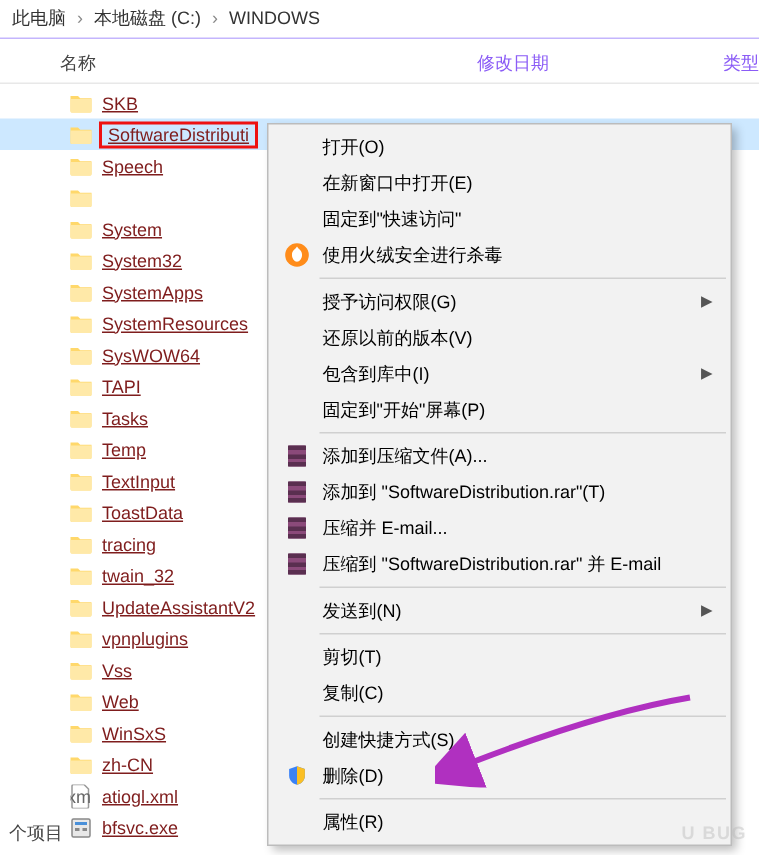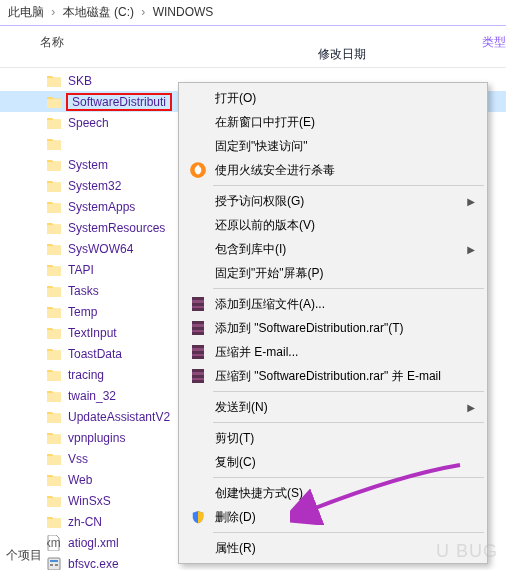--- a/index.html
+++ b/index.html
@@ -1,43 +1,43 @@
 <!DOCTYPE html>
 <html><head>
 <meta charset="utf-8">
 <style>
 * { margin: 0; padding: 0; box-sizing: border-box; font-family: "Microsoft YaHei", "Segoe UI", sans-serif; font-size: 12px; }
 body { background: #fff; width: 506px; height: 570px; overflow: hidden; position: relative; }
 .breadcrumb { padding: 4px 8px; color: #333; border-bottom: 1px solid #c4b5fd; }
 .breadcrumb .sep { margin: 0 4px; color: #888; }
 .columns { display: flex; padding: 8px 0 4px 0; border-bottom: 1px solid #e8e8e8; }
 .col-name { width: 318px; padding-left: 40px; color: #444; }
-.col-date { width: 120px; color: #0f172a; margin-top: 12px; }
+.col-date { width: 120px; color: #8b5cf6; }
 .col-type { flex: 1; color: #8b5cf6; text-align: right; }
 .filelist { padding-top: 2px; }
 .row { display: flex; align-items: center; height: 21px; padding-left: 46px; cursor: default; }
 .row.selected { background: #cde8ff; }
 .row .icon { width: 16px; height: 16px; margin-right: 6px; display: flex; align-items: center; justify-content: center; }
-.row .label { color: #4c1d95; white-space: nowrap; }
+.row .label { color: #7f1d1d; white-space: nowrap; text-decoration: underline; }
 .row .date { color: #666; margin-left: auto; width: 180px; }
 .redbox { border: 2px solid #e11; padding: 0 4px; margin-left: -2px; }
 .folder-icon svg { width: 16px; height: 14px; }
 .file-icon svg { width: 14px; height: 16px; }
 .context-menu { position: absolute; left: 178px; top: 82px; width: 310px; background: #f2f2f2; border: 1px solid #bcbcbc; box-shadow: 3px 3px 6px rgba(0,0,0,0.25); padding: 3px 2px; }
 .menu-item { display: flex; align-items: center; height: 24px; padding-left: 34px; position: relative; cursor: default; }
 .menu-item.highlighted { background: #dcdcdc; }
 .menu-item .mi-text { color: #000; }
 .menu-item .mi-icon { position: absolute; left: 8px; width: 18px; height: 18px; display: flex; align-items: center; justify-content: center; }
 .menu-item .arrow { position: absolute; right: 10px; font-size: 10px; color: #555; }
 .menu-sep { height: 1px; background: #d0d0d0; margin: 3px 1px 3px 32px; }
 .menu-item.redboxed { outline: 2px solid #e11; outline-offset: -1px; }
 .shield svg { width: 14px; height: 14px; }
 .rar-icon { width: 16px; height: 16px; }
 .footer { position: absolute; bottom: 6px; left: 6px; color: #444; text-align: right; }
-.watermark { position: absolute; right: 8px; bottom: 8px; font-size: 18px; font-weight: normal; color: rgba(180,180,180,0.4); letter-spacing: 1px; pointer-events: none; }
+.watermark { position: absolute; right: 8px; bottom: 8px; font-size: 12px; font-weight: bold; color: rgba(180,180,180,0.4); letter-spacing: 1px; pointer-events: none; }
 .annotation-arrow { position: absolute; pointer-events: none; }
 </style>
 </head>
 <body>
 
 <div class="breadcrumb">
   <span>此电脑</span>
   <span class="sep">›</span>
   <span>本地磁盘 (C:)</span>
   <span class="sep">›</span>

